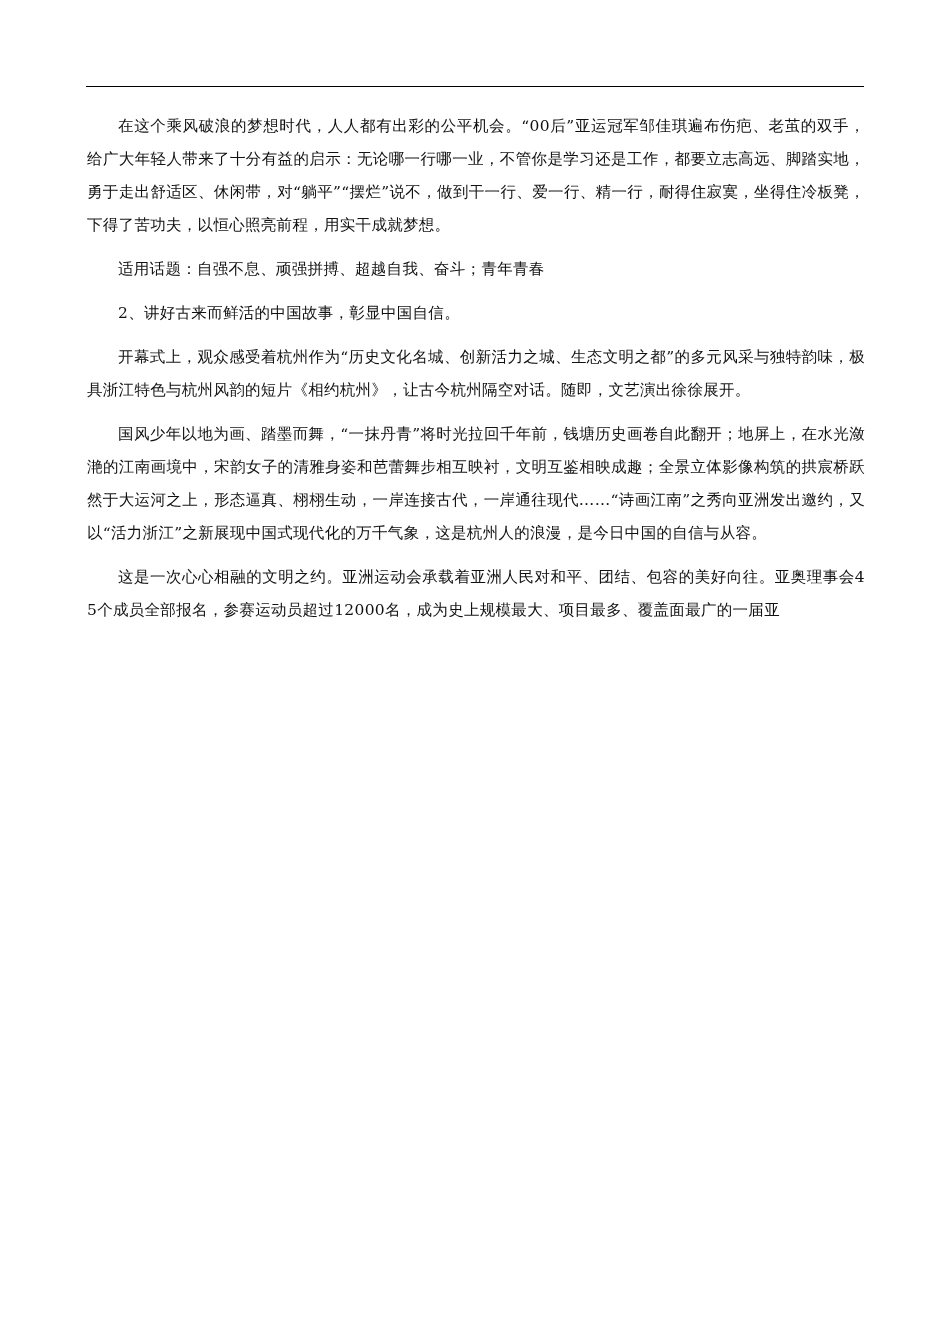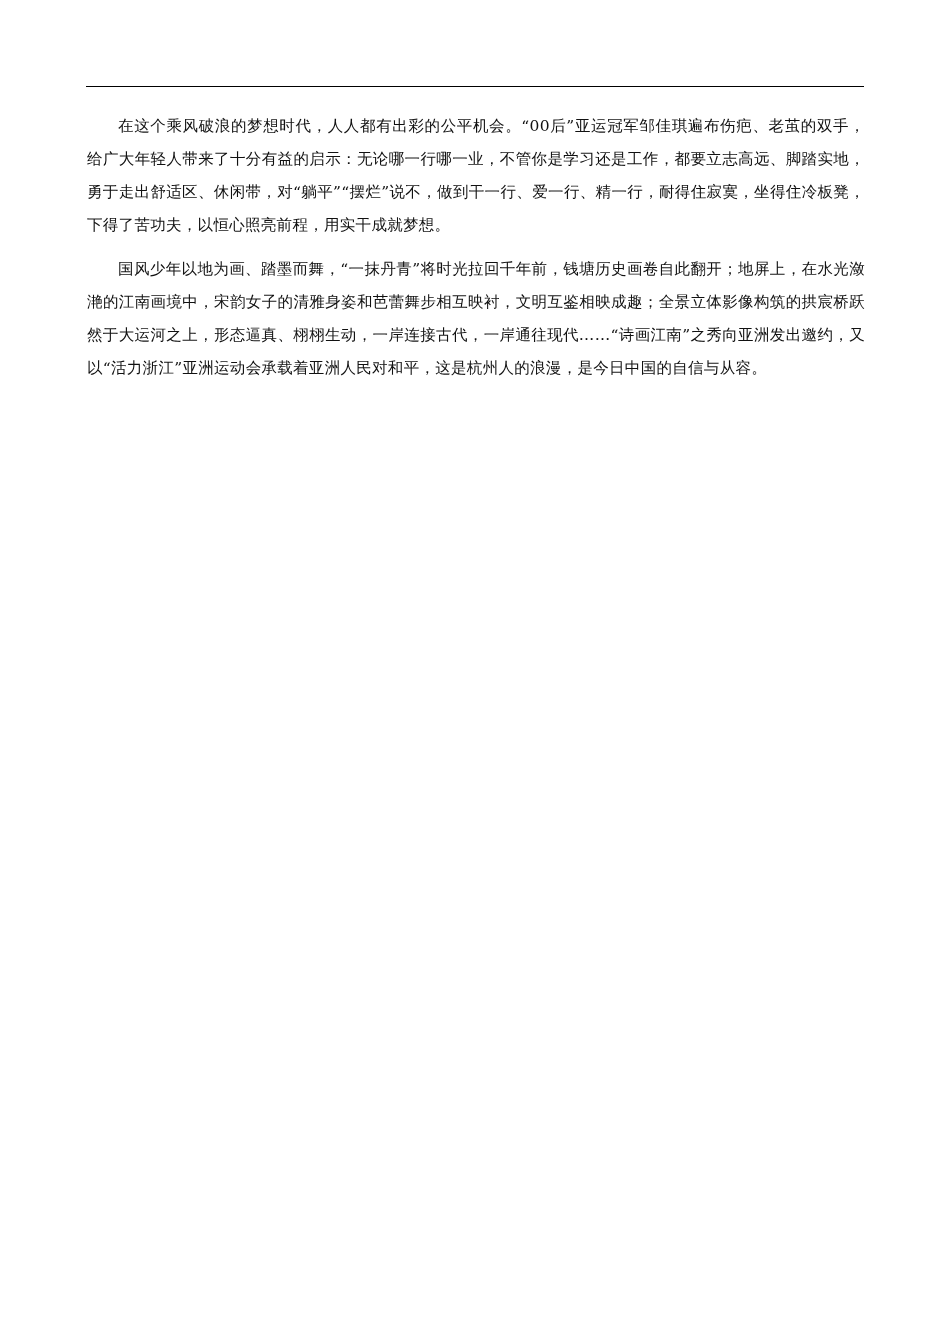--- a/index.html
+++ b/index.html
@@ -49,15 +49,19 @@
     }
   </style>
 </head>
 <body>
 
 <div class="page">
   <div class="header-rule"></div>
 
   <div class="content">
     <p class="para">在这个乘风破浪的梦想时代，人人都有出彩的公平机会。“00后”亚运冠军邹佳琪遍布伤疤、老茧的双手，给广大年轻人带来了十分有益的启示：无论哪一行哪一业，不管你是学习还是工作，都要立志高远、脚踏实地，勇于走出舒适区、休闲带，对“躺平”“摆烂”说不，做到干一行、爱一行、精一行，耐得住寂寞，坐得住冷板凳，下得了苦功夫，以恒心照亮前程，用实干成就梦想。</p>
-    <p class="para">国风少年以地为画、踏墨而舞，“一抹丹青”将时光拉回千年前，钱塘历史画卷自此翻开；地屏上，在水光潋滟的江南画境中，宋韵女子的清雅身姿和芭蕾舞步相互映衬，文明互鉴相映成趣；全景立体影像构筑的拱宸桥跃然于大运河之上，形态逼真、栩栩生动，一岸连接古代，一岸通往现代……“诗画江南”之秀向亚洲发出邀约，又以“活力浙江”亚洲运动会承载着亚洲人民对和平，这是杭州人的浪漫，是今日中国的自信与从容。</p>
+    <p class="para">适用话题：自强不息、顽强拼搏、超越自我、奋斗；青年青春</p>
+    <p class="para">2、讲好古来而鲜活的中国故事，彰显中国自信。</p>
+    <p class="para">开幕式上，观众感受着杭州作为“历史文化名城、创新活力之城、生态文明之都”的多元风采与独特韵味，极具浙江特色与杭州风韵的短片《相约杭州》，让古今杭州隔空对话。随即，文艺演出徐徐展开。</p>
+    <p class="para">国风少年以地为画、踏墨而舞，“一抹丹青”将时光拉回千年前，钱塘历史画卷自此翻开；地屏上，在水光潋滟的江南画境中，宋韵女子的清雅身姿和芭蕾舞步相互映衬，文明互鉴相映成趣；全景立体影像构筑的拱宸桥跃然于大运河之上，形态逼真、栩栩生动，一岸连接古代，一岸通往现代……“诗画江南”之秀向亚洲发出邀约，又以“活力浙江”之新展现中国式现代化的万千气象，这是杭州人的浪漫，是今日中国的自信与从容。</p>
+    <p class="para">这是一次心心相融的文明之约。亚洲运动会承载着亚洲人民对和平、团结、包容的美好向往。亚奥理事会45个成员全部报名，参赛运动员超过12000名，成为史上规模最大、项目最多、覆盖面最广的一届亚</p>
   </div>
 </div>
 
 </body></html>

